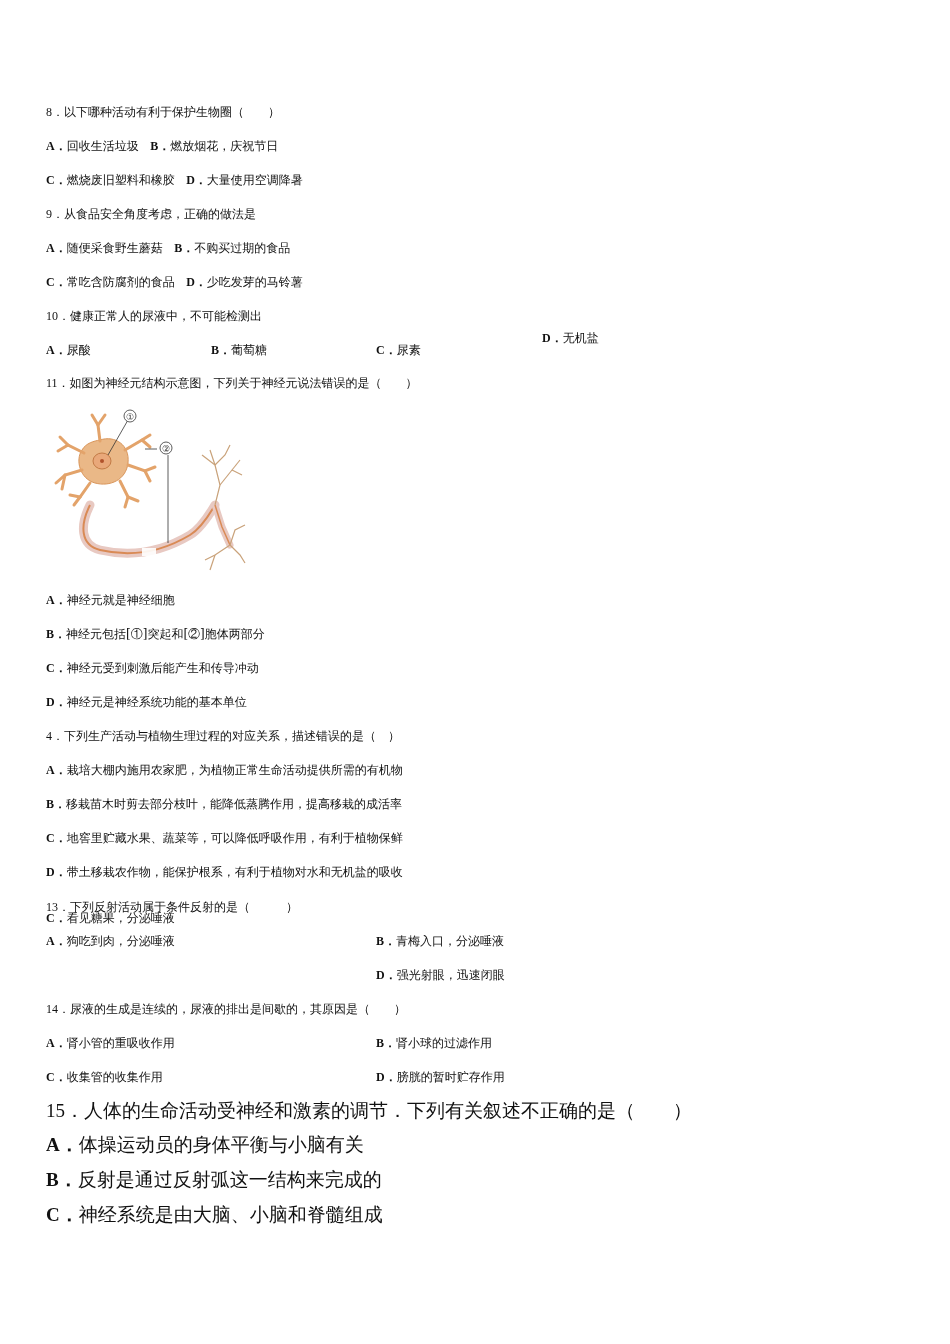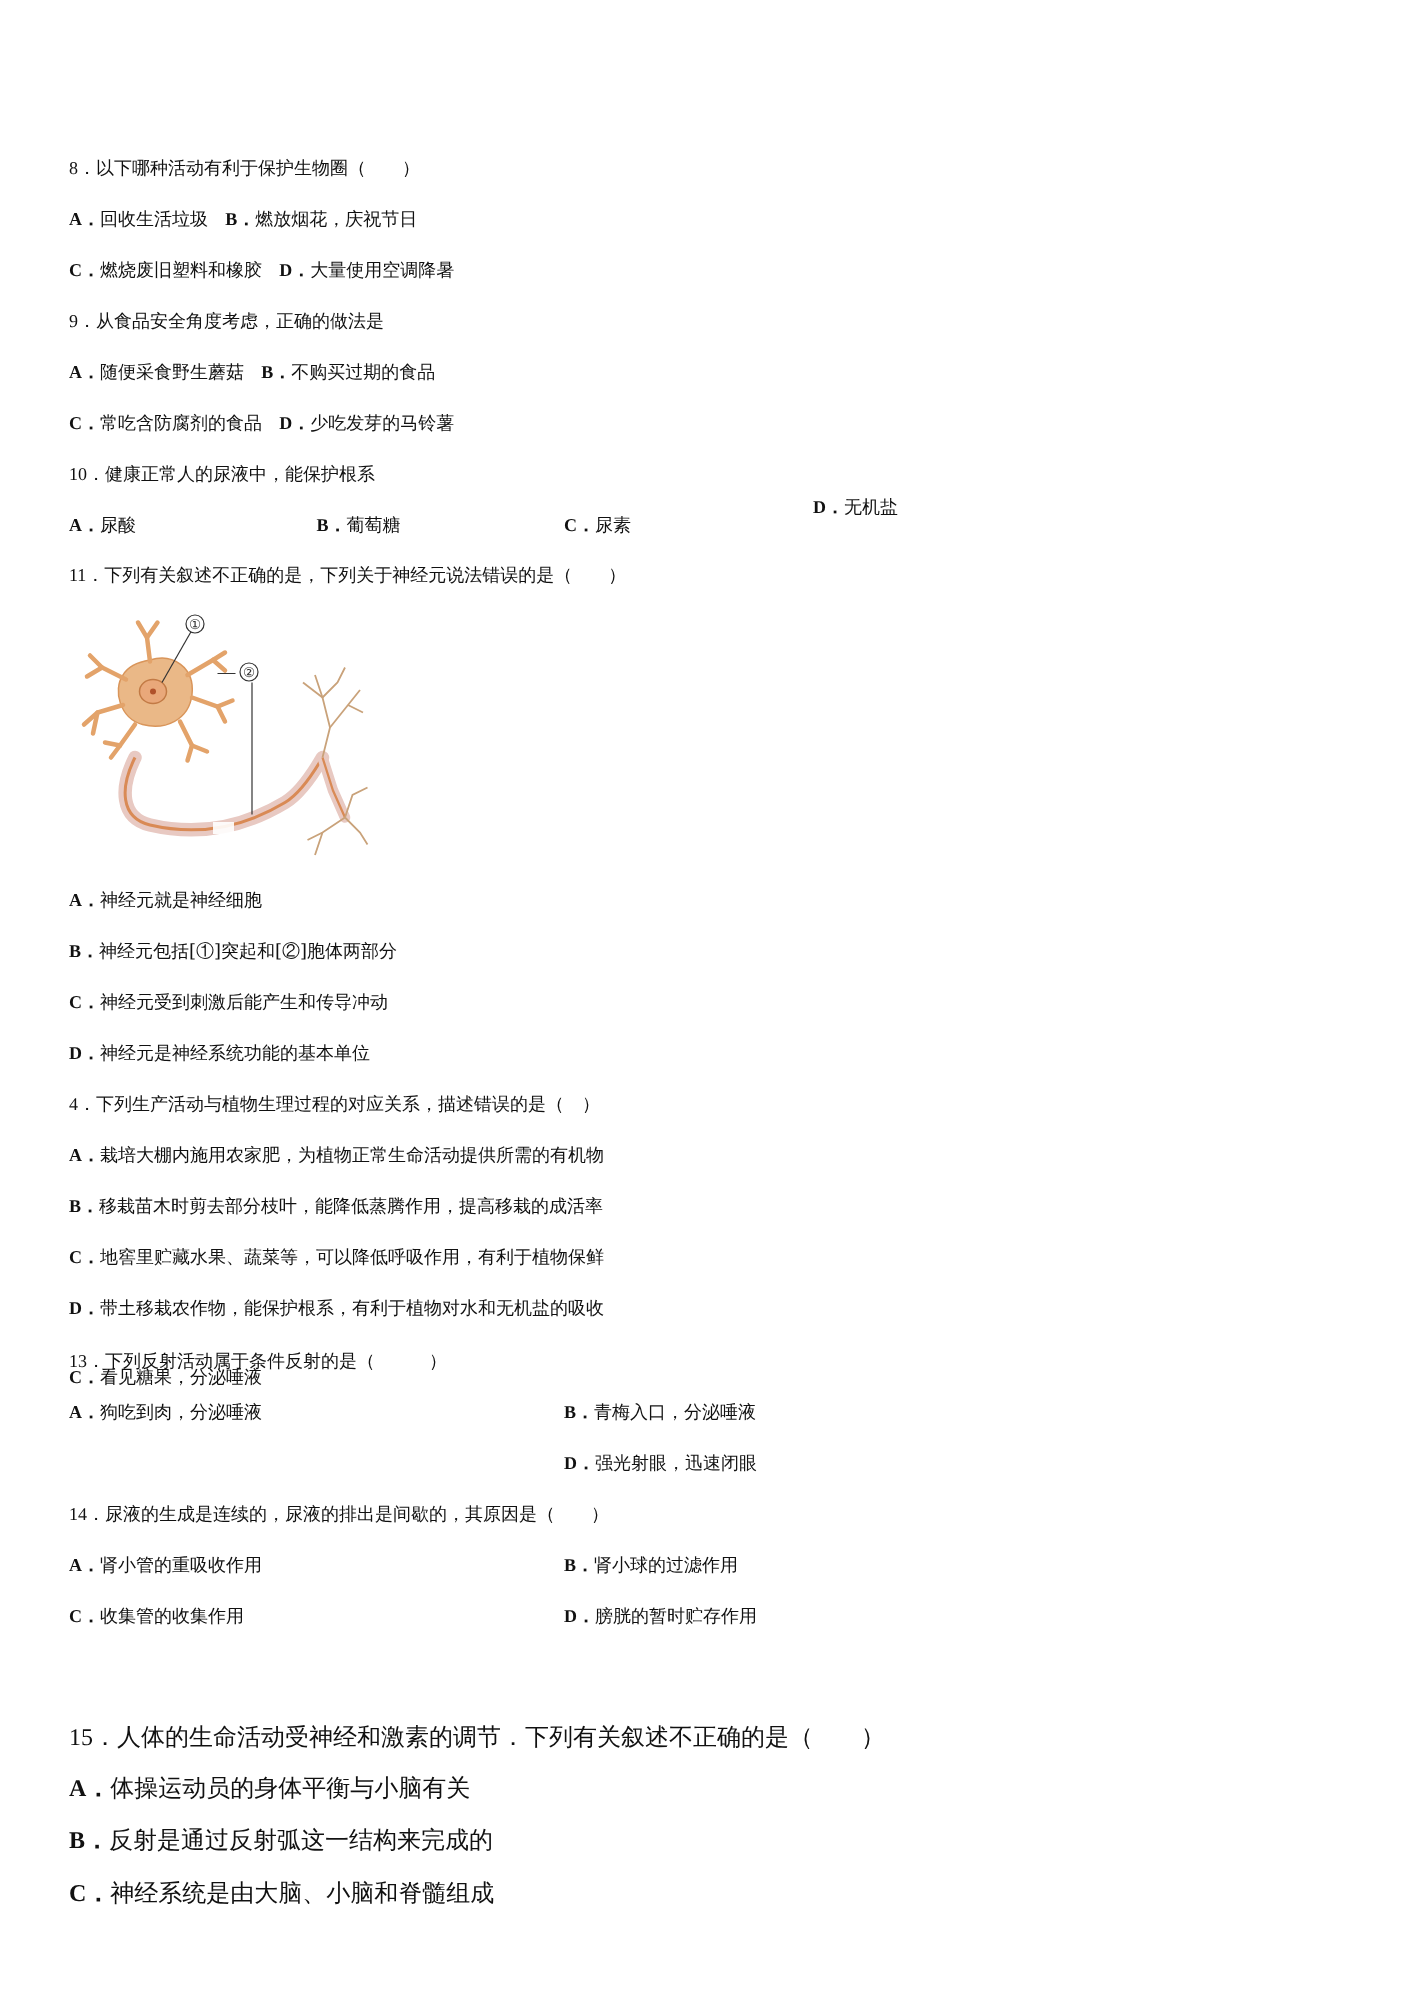--- a/index.html
+++ b/index.html
@@ -1,42 +1,42 @@
 <!DOCTYPE html>
 <html><head>
 <meta charset="utf-8">
 <style>
   html, body { margin: 0; padding: 0; background: #ffffff; }
   body { width: 950px; height: 1344px; position: relative; overflow: hidden;
          font-family: "DejaVu Serif", "Liberation Serif", serif; color: #111; }
   .line { position: absolute; left: 46px; font-size: 12px; line-height: 20px; white-space: pre; }
-  .line.big { font-size: 16px; margin-top: 48px; }
+  .line.big { font-size: 19px; }
   .lbl { font-family: "Liberation Serif", "DejaVu Serif", serif; font-weight: bold; }
   .num { font-family: "Liberation Serif", "DejaVu Serif", serif; }
   .opt { position: absolute; white-space: pre; font-size: 12px; line-height: 20px; }
   .figure { position: absolute; left: 50px; top: 405px; width: 200px; height: 170px; }
 </style>
 </head>
 <body>
 
 <div class="line" style="top:102px"><span class="num">8．</span><span>以下哪种活动有利于保护生物圈（　　）</span></div>
 <div class="line" style="top:136px"><span class="lbl">A．</span><span>回收生活垃圾</span><span>   </span><span class="lbl">B．</span><span>燃放烟花，庆祝节日</span></div>
 <div class="line" style="top:170px"><span class="lbl">C．</span><span>燃烧废旧塑料和橡胶</span><span>   </span><span class="lbl">D．</span><span>大量使用空调降暑</span></div>
 
 <div class="line" style="top:204px"><span class="num">9．</span><span>从食品安全角度考虑，正确的做法是</span></div>
 <div class="line" style="top:238px"><span class="lbl">A．</span><span>随便采食野生蘑菇</span><span>   </span><span class="lbl">B．</span><span>不购买过期的食品</span></div>
 <div class="line" style="top:272px"><span class="lbl">C．</span><span>常吃含防腐剂的食品</span><span>   </span><span class="lbl">D．</span><span>少吃发芽的马铃薯</span></div>
 
-<div class="line" style="top:306px"><span class="num">10．</span><span>健康正常人的尿液中，能保护根系</span></div>
+<div class="line" style="top:306px"><span class="num">10．</span><span>健康正常人的尿液中，不可能检测出</span></div>
 <div class="opt" style="top:340px; left:46px"><span class="lbl">A．</span><span>尿酸</span></div>
 <div class="opt" style="top:340px; left:211px"><span class="lbl">B．</span><span>葡萄糖</span></div>
 <div class="opt" style="top:340px; left:376px"><span class="lbl">C．</span><span>尿素</span></div>
 <div class="opt" style="top:328px; left:542px"><span class="lbl">D．</span><span>无机盐</span></div>
 
-<div class="line" style="top:373px"><span class="num">11．</span><span>下列有关叙述不正确的是，下列关于神经元说法错误的是（　　）</span></div>
+<div class="line" style="top:373px"><span class="num">11．</span><span>如图为神经元结构示意图，下列关于神经元说法错误的是（　　）</span></div>
 
 <div class="figure">
   <svg width="200" height="170" viewBox="0 0 200 170">
 
     <path d="M40 100 C 30 120, 30 140, 50 145 C 80 152, 110 148, 140 130 C 150 124, 158 112, 165 100" stroke="#e8c9c2" stroke-width="9" fill="none" stroke-linecap="round"></path>
     <path d="M40 100 C 30 120, 30 140, 50 145 C 80 152, 110 148, 140 130 C 150 124, 158 112, 165 100" stroke="#d98a55" stroke-width="2" fill="none"></path>
     <rect x="92" y="143" width="14" height="8" fill="#ffffff" opacity="0.9"></rect>
 
     <path d="M165 100 L172 122 L180 140" stroke="#e8c9c2" stroke-width="7" fill="none" stroke-linecap="round"></path>
     <path d="M165 100 L172 122 L180 140" stroke="#d98a55" stroke-width="1.5" fill="none"></path>

